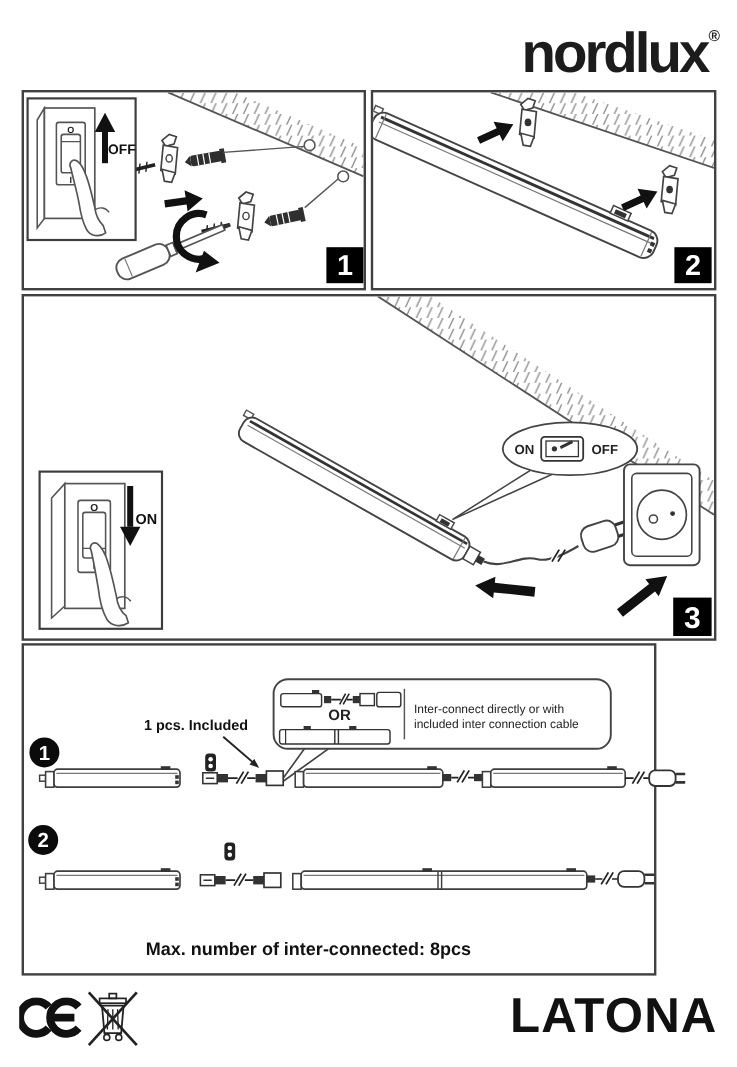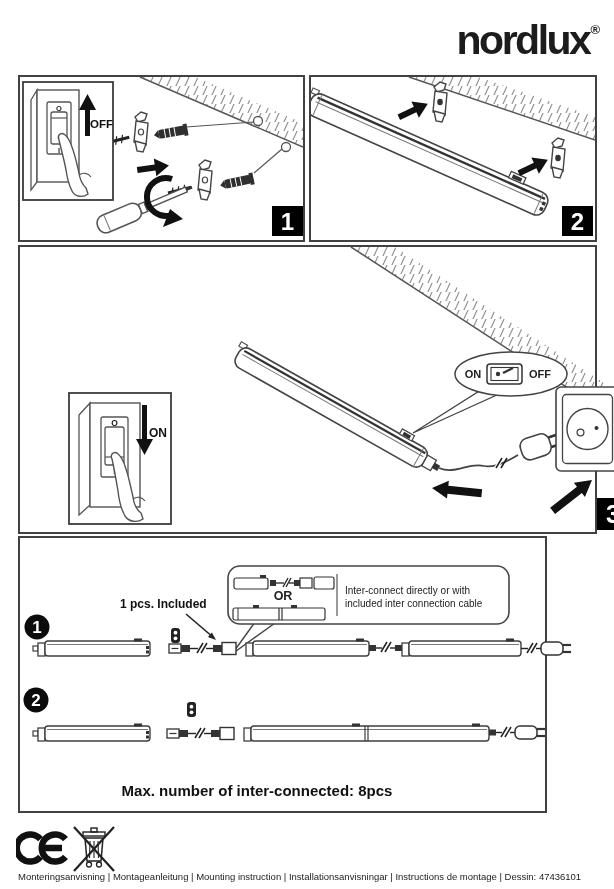--- a/index.html
+++ b/index.html
@@ -1,24 +1,24 @@
 <!DOCTYPE html>
 <html><head>
 <meta charset="utf-8">
 <style>
   html,body{margin:0;padding:0;background:#ffffff;}
   .page{position:relative;width:614px;height:889px;background:#fff;
         font-family:"Liberation Sans","DejaVu Sans",sans-serif;overflow:hidden;}
   .logo{position:absolute;top:20px;right:14px;display:flex;align-items:flex-start;color:#1c1c1c;}
-  .logo .word{font-size:41px;font-weight:700;letter-spacing:-2.5px;line-height:1;text-align:right;}
+  .logo .word{font-size:47px;font-weight:700;letter-spacing:-2.5px;line-height:1;text-align:right;}
   .logo .reg{font-size:13px;font-weight:700;margin-top:2px;margin-left:1px;}
   .panel{position:absolute;border:2px solid #414141;background:#fff;box-sizing:border-box;}
   #p1{left:18px;top:75px;width:287px;height:167px;}
   #p2{left:309px;top:75px;width:288px;height:167px;}
-  #p3{left:18px;top:245px;width:579px;height:289px;padding-left:36px;}
+  #p3{left:18px;top:245px;width:579px;height:289px;}
   #p4{left:18px;top:536px;width:529px;height:277px;}
   svg{display:block;}
   svg text{font-family:"Liberation Sans","DejaVu Sans",sans-serif;}
   .footer{position:absolute;left:0;top:818px;width:614px;height:71px;}
   .ce{position:absolute;left:16px;top:13px;}
   .weee{position:absolute;left:72px;top:7px;}
   .latona{position:absolute;right:16px;top:8px;font-size:41px;font-weight:700;
           letter-spacing:1px;color:#111;line-height:1;}
   .langs{position:absolute;left:18px;top:53px;font-size:9.5px;color:#222;white-space:nowrap;}
 </style>
@@ -447,16 +447,16 @@
       <rect x="11" y="7" width="22" height="4" fill="none" stroke="#222" stroke-width="1.4"></rect>
       <polygon points="13,13 31,13 29,36 15,36" fill="none" stroke="#222" stroke-width="1.5"></polygon>
       <line x1="18" y1="16" x2="17.5" y2="33" stroke="#222" stroke-width="1.1"></line>
       <line x1="22" y1="16" x2="22" y2="33" stroke="#222" stroke-width="1.1"></line>
       <line x1="26" y1="16" x2="26.5" y2="33" stroke="#222" stroke-width="1.1"></line>
       <circle cx="17" cy="39.5" r="2.5" fill="none" stroke="#222" stroke-width="1.3"></circle>
       <circle cx="27" cy="39.5" r="2.5" fill="none" stroke="#222" stroke-width="1.3"></circle>
       <line x1="2" y1="2" x2="42" y2="46" stroke="#222" stroke-width="2.2"></line>
       <line x1="42" y1="2" x2="2" y2="46" stroke="#222" stroke-width="2.2"></line>
     </svg>
-    <div class="langs">Monteringsanvisning | Montageanleitung | Mounting instruction | Installationsanvisningar | Instructions de montage | Dessin: 47436101</div>
+    <div class="latona">LATONA</div>
   </div>
 
 </div>
 
 </body></html>

